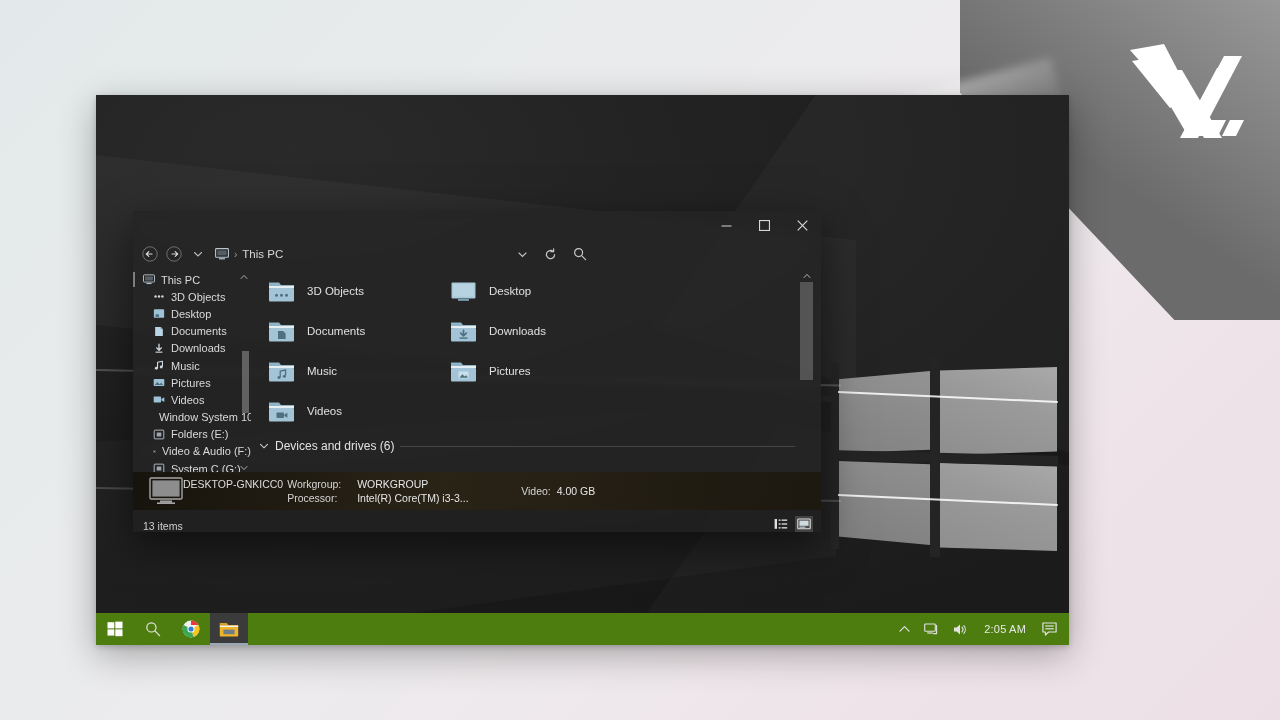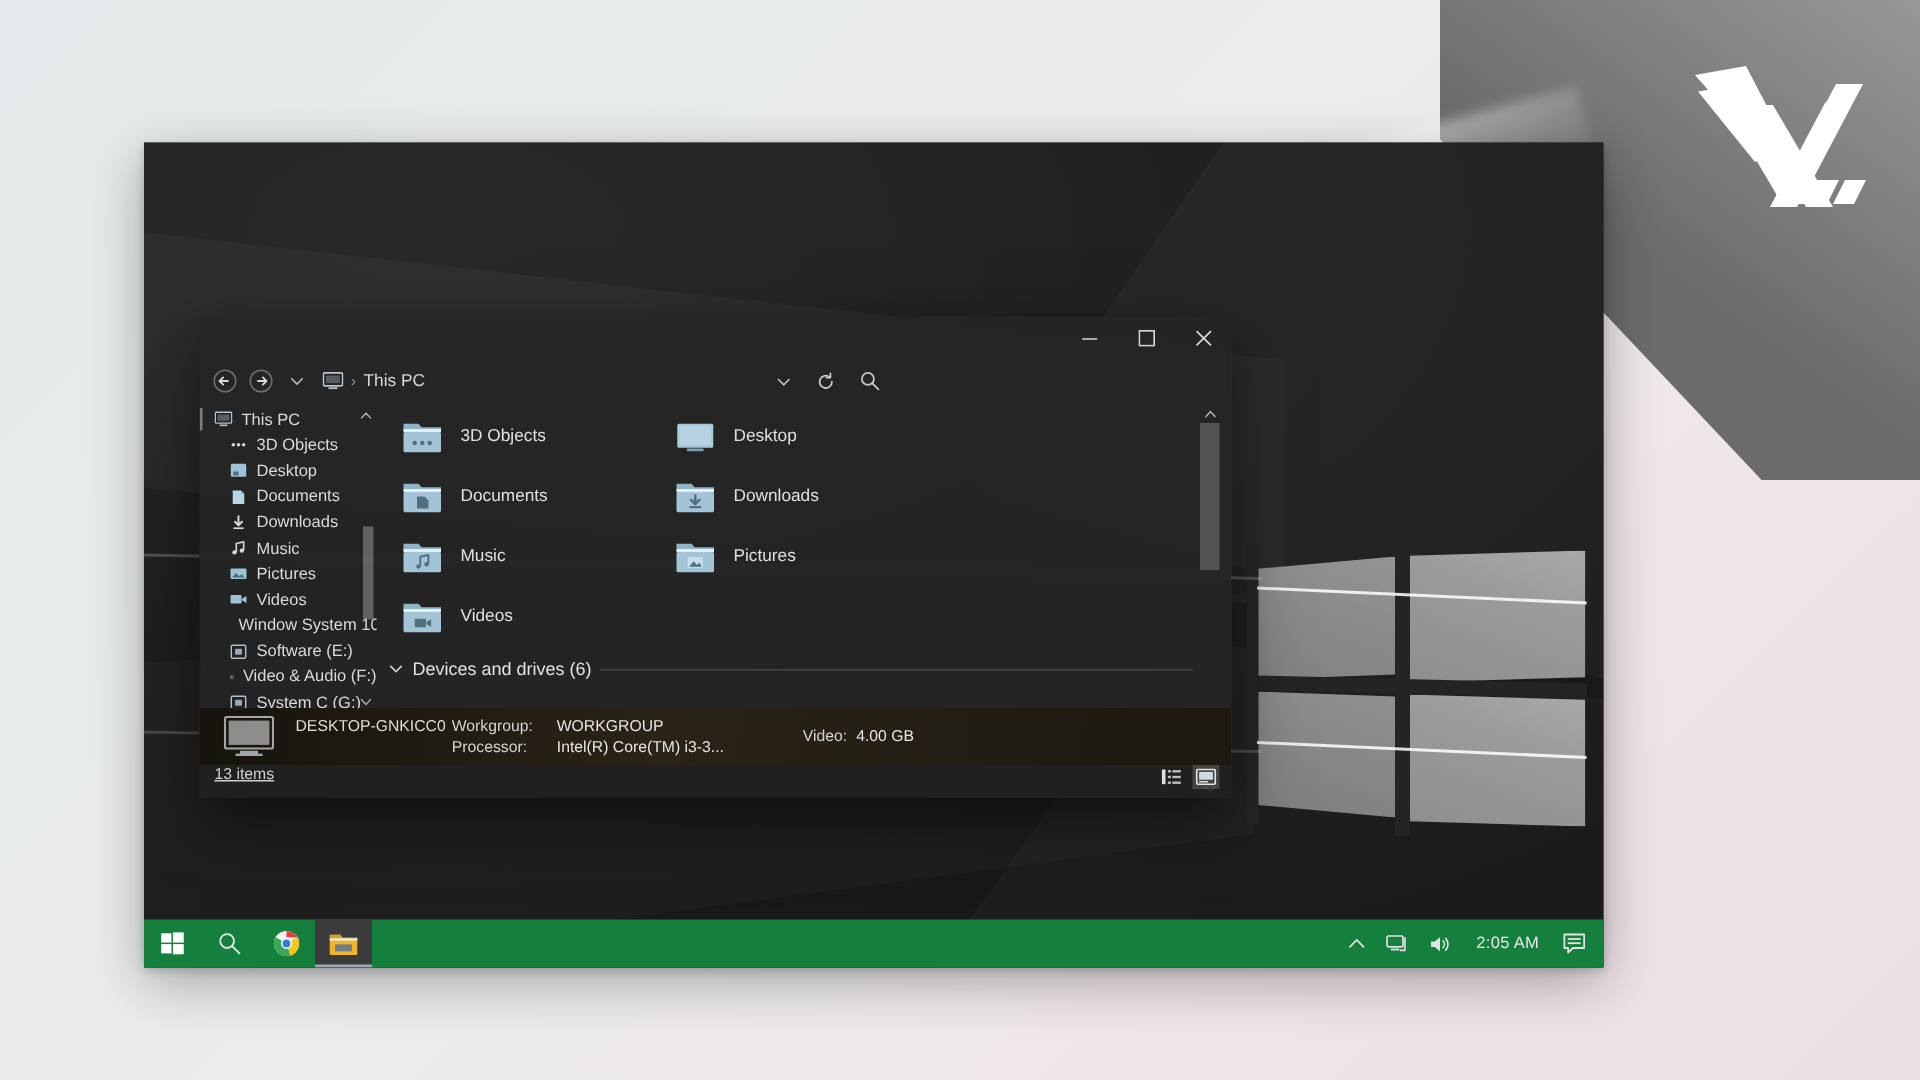--- a/index.html
+++ b/index.html
@@ -114,21 +114,21 @@
   .mullion { background: #242424; }
   #mull-v  { left: 834px; top: 262px; width: 10px; height: 200px; }
   #mull-h  { left: 742px; top: 358px; width: 220px; height: 10px; transform: rotate(1.4deg); }
   #mull-v2 { left: 735px; top: 268px; width: 8px;  height: 186px; background:#262626; }
 
   
   #taskbar {
     position: absolute;
     left: 0; bottom: 0;
     width: 973px; height: 32px;
-    background: #15803d;
+    background: #4d7c0f;
     display: flex; align-items: center;
   }
   .tb-btn {
     width: 38px; height: 32px;
     display: flex; align-items: center; justify-content: center;
   }
   #tb-explorer { background: #3b3b3b; box-shadow: inset 0 -2px 0 #9aa7b5; }
   #tray {
     margin-left: auto; display: flex; align-items: center; height: 32px;
     padding-right: 6px; gap: 2px;
@@ -222,34 +222,34 @@
   #vscroll {
     position: absolute; right: 8px; top: 0; width: 13px; bottom: 0;
   }
   .vs-arrow { height: 13px; display:flex; align-items:center; justify-content:center; color:#b5b5b5; font-size:8px; }
   #vs-thumb { position:absolute; left:0; top:13px; width:13px; height:98px; background: rgba(210,210,210,0.28); }
 
   
   #details {
     position: absolute; left: 0; right: 0; bottom: 22px; height: 38px;
     background: linear-gradient(100deg, rgba(22,19,12,0.94), rgba(43,36,22,0.92) 45%, rgba(28,24,15,0.94));
-    display: flex; align-items: center; padding-left: 16px; gap: 14px;
+    display: flex; align-items: center; padding-left: 16px; gap: 0;
   }
   #pc-icon { width: 34px; height: 28px; flex: 0 0 34px; }
   #details-fields { display: flex; align-items: center; gap: 0; font-size: 10.5px; color: #dddddd; }
   .dcol { display: flex; flex-direction: column; gap: 2px; }
   .drow { display: flex; gap: 6px; align-items: baseline; line-height: 12px; }
   .dkey { color: #d4d4d4; text-align: right; }
   .dval { color: #e6e6e6; }
 
   #statusbar {
     position: absolute; left: 0; right: 0; bottom: 0; height: 22px;
     background: rgba(32,32,32,0.86);
-    display: flex; align-items: flex-start; padding: 0 8px 0 10px;
-    font-size: 10.5px; color: #d0d0d0; text-decoration: underline;
+    display: flex; align-items: flex-end; padding: 0 8px 0 10px;
+    font-size: 10.5px; color: #d0d0d0;
   }
   #view-btns { margin-left: auto; display: flex; align-items: center; gap: 5px; }
   .view-btn { width: 18px; height: 16px; display:flex; align-items:center; justify-content:center; }
   .view-btn.active { background: rgba(255,255,255,0.16); }
 </style>
 </head>
 <body>
 
 <div id="page">
 
@@ -448,21 +448,21 @@
               <rect x="4.3" y="3.6" width="5.4" height="4.8" rx="0.6" fill="#9aa7b2"></rect>
             </svg>
             <span class="nav-label">Window System 10 (</span>
           </div>
 
           <div class="nav-row indent">
             <svg width="12" height="11" viewBox="0 0 14 12">
               <rect x="1.4" y="0.9" width="11.2" height="10.2" rx="1" fill="none" stroke="#b5bfc8" stroke-width="1.1"></rect>
               <rect x="4.3" y="3.6" width="5.4" height="4.8" rx="0.6" fill="#9aa7b2"></rect>
             </svg>
-            <span class="nav-label">Software (E:)</span>
+            <span class="nav-label">Folders (E:)</span>
           </div>
 
           <div class="nav-row indent">
             <svg width="12" height="11" viewBox="0 0 14 12">
               <rect x="1.4" y="0.9" width="11.2" height="10.2" rx="1" fill="none" stroke="#b5bfc8" stroke-width="1.1"></rect>
               <rect x="4.3" y="3.6" width="5.4" height="4.8" rx="0.6" fill="#9aa7b2"></rect>
             </svg>
             <span class="nav-label">Video &amp; Audio (F:)</span>
           </div>
 

